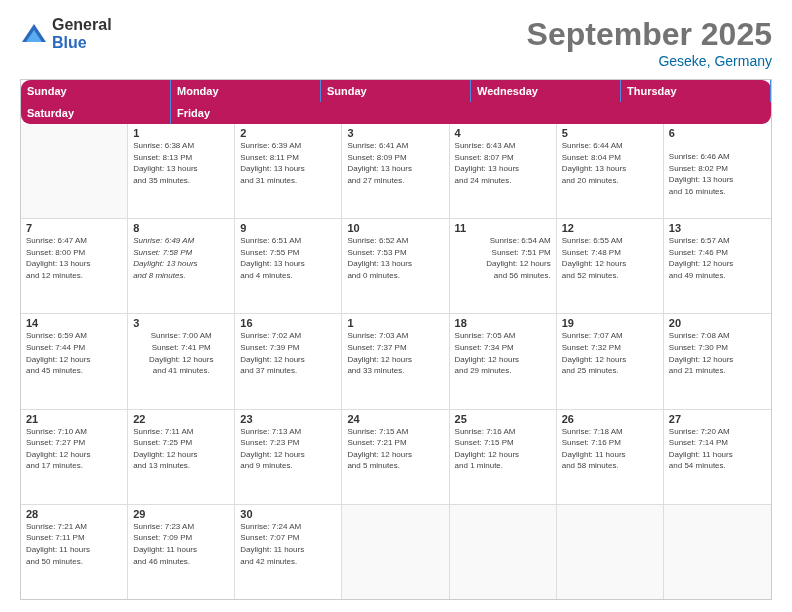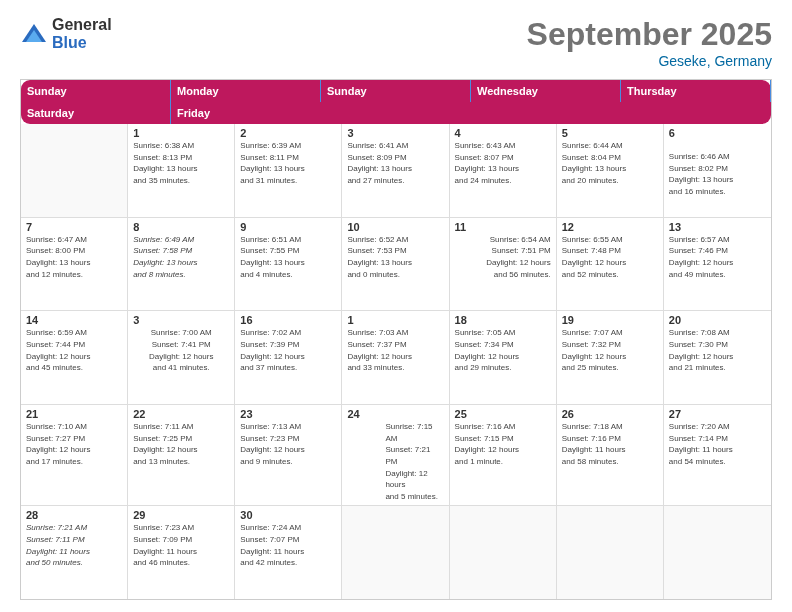--- a/index.html
+++ b/index.html
@@ -311,21 +311,21 @@
           </div>
           <div class="cal-cell">
             <div class="day-num">23</div>
             <div class="day-info" style="white-space: pre-line;">Sunrise: 7:13 AM
 Sunset: 7:23 PM
 Daylight: 12 hours
 and 9 minutes.</div>
           </div>
           <div class="cal-cell">
             <div class="day-num">24</div>
-            <div class="day-info" style="white-space: pre-line; margin-left: 38px;">Sunrise: 7:15 AM
+            <div class="day-info" style="white-space: pre-line;">Sunrise: 7:15 AM
 Sunset: 7:21 PM
 Daylight: 12 hours
 and 5 minutes.</div>
           </div>
           <div class="cal-cell">
             <div class="day-num">25</div>
             <div class="day-info" style="white-space: pre-line;">Sunrise: 7:16 AM
 Sunset: 7:15 PM
 Daylight: 12 hours
 and 1 minute.</div>
@@ -341,21 +341,21 @@
             <div class="day-num">27</div>
             <div class="day-info" style="white-space: pre-line;">Sunrise: 7:20 AM
 Sunset: 7:14 PM
 Daylight: 11 hours
 and 54 minutes.</div>
           </div>
         </div>
         <div class="cal-row">
           <div class="cal-cell">
             <div class="day-num">28</div>
-            <div class="day-info" style="white-space: pre-line; font-style: italic;">Sunrise: 7:21 AM
+            <div class="day-info" style="white-space: pre-line;">Sunrise: 7:21 AM
 Sunset: 7:11 PM
 Daylight: 11 hours
 and 50 minutes.</div>
           </div>
           <div class="cal-cell">
             <div class="day-num">29</div>
             <div class="day-info" style="white-space: pre-line;">Sunrise: 7:23 AM
 Sunset: 7:09 PM
 Daylight: 11 hours
 and 46 minutes.</div>

